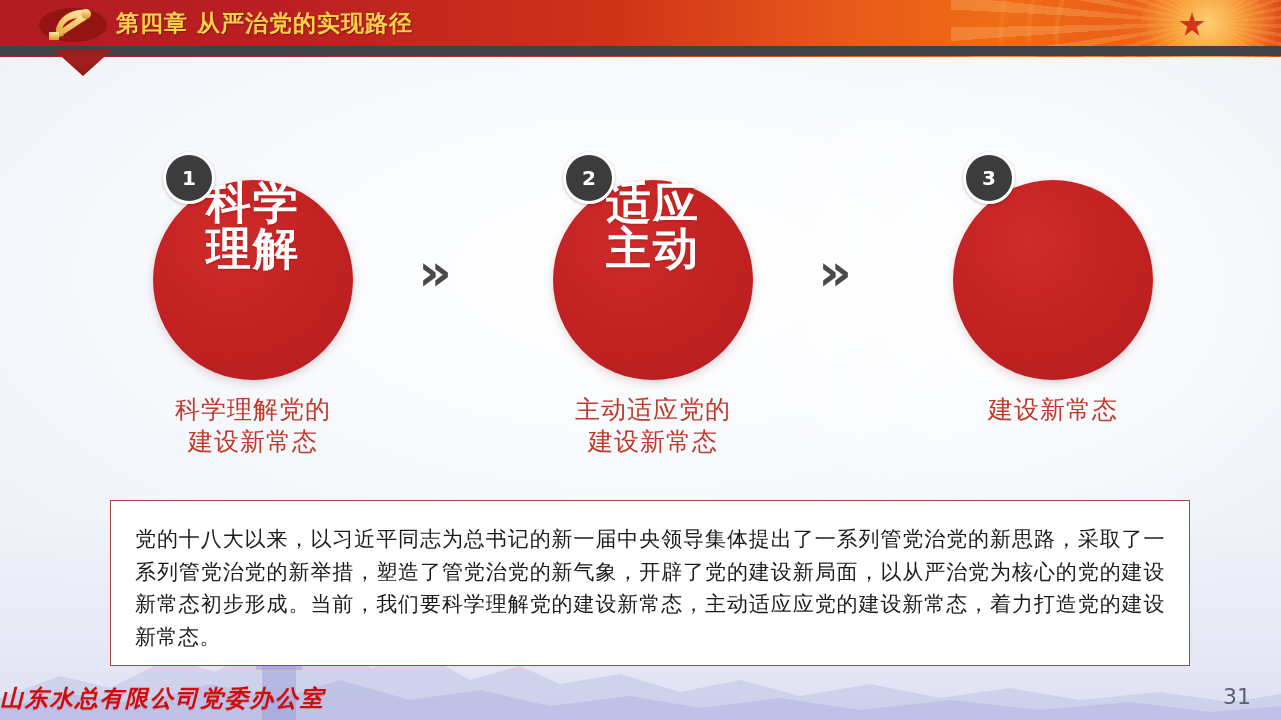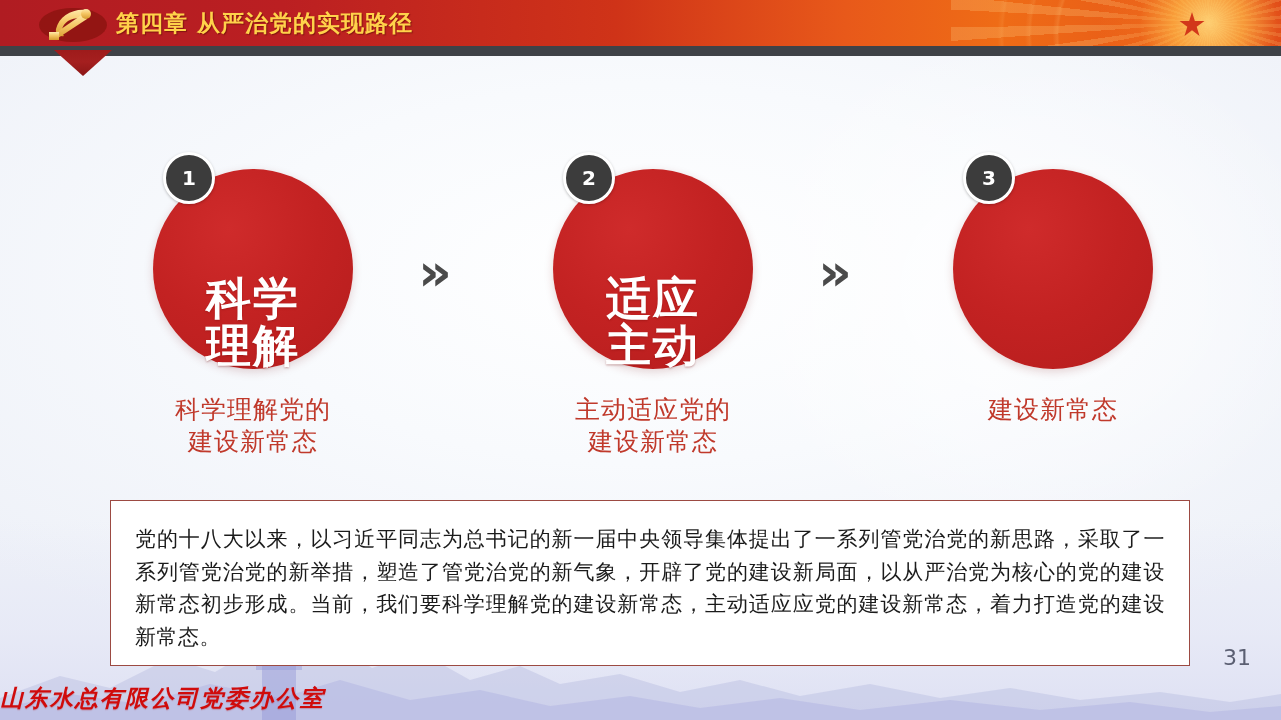--- a/index.html
+++ b/index.html
@@ -25,21 +25,21 @@
     pointer-events:none;
   }
   .bg-glow{
     position:absolute;left:56%;top:4%;width:620px;height:520px;
     background:radial-gradient(ellipse at center, rgba(255,255,255,0.85) 0%, rgba(255,255,255,0) 70%);
     pointer-events:none;
   }
 
   
   .header{
-    position:absolute;left:0;top:0;width:1281px;height:46px;
+    position:absolute;left:0;top:0;width:1281px;height:57px;
     background:linear-gradient(90deg,#b01c22 0%, #bb1f22 22%, #cf3318 48%, #e8591a 66%, #ef6c16 78%, #e85b18 90%, #d93a17 100%);
     overflow:hidden;
   }
   .header-rays{
     position:absolute;right:0;top:-46px;width:330px;height:138px;
     background:
       radial-gradient(circle at 78% 50%, rgba(255,214,120,0.95) 0%, rgba(255,183,70,0.75) 13%, rgba(243,120,30,0.35) 26%, rgba(243,120,30,0) 42%),
       repeating-conic-gradient(from 0deg at 78% 50%, rgba(255,224,150,0.22) 0deg 3deg, rgba(255,224,150,0) 3deg 7deg);
     pointer-events:none;
   }
@@ -82,24 +82,24 @@
   }
   .step{
     position:absolute;top:0;width:300px;text-align:center;
   }
   .step.s1{left:103px;}
   .step.s2{left:503px;}
   .step.s3{left:903px;}
 
   .circle-wrap{position:relative;width:200px;height:200px;margin:0 auto;}
   .circle{
-    position:absolute;left:0;top:19px;width:200px;height:200px;border-radius:50%;
+    position:absolute;left:0;top:30px;width:200px;height:200px;border-radius:50%;
     background:radial-gradient(circle at 38% 30%, #cf2b2b 0%, #c32222 48%, #b51d1d 100%);
     box-shadow:0 3px 10px rgba(120,20,20,.18);
-    display:flex;align-items:flex-end;justify-content:center;
+    display:flex;align-items:flex-start;justify-content:center;
   }
   .circle-text{
     color:#ffffff;font-weight:bold;font-size:45px;line-height:1.03;
     letter-spacing:2px;
     text-shadow:0 1px 2px rgba(110,10,10,.35);
     font-family:"DejaVu Sans","Liberation Sans",sans-serif;
   }
   .badge{
     position:absolute;left:10px;top:2px;width:46px;height:46px;border-radius:50%;
     background:#3c3c3c;border:3px solid #ffffff;
@@ -137,21 +137,21 @@
 
   
   .footer-org{
     position:absolute;left:0;top:683px;width:1281px;text-align:left;
     color:#d00b0b;font-size:23px;font-weight:bold;font-style:italic;
     letter-spacing:2px;
     font-family:"DejaVu Serif","Liberation Serif",serif;
     text-shadow:0 1px 1px rgba(180,0,0,.25);
   }
   .page-no{
-    position:absolute;right:30px;top:645px;
+    position:absolute;right:30px;top:684px;
     color:#5b5f72;font-size:22px;
   }
 </style>
 </head>
 <body>
 
 <div class="slide">
 
   <div class="bg-glow"></div>
   <div class="bg-haze"></div>

